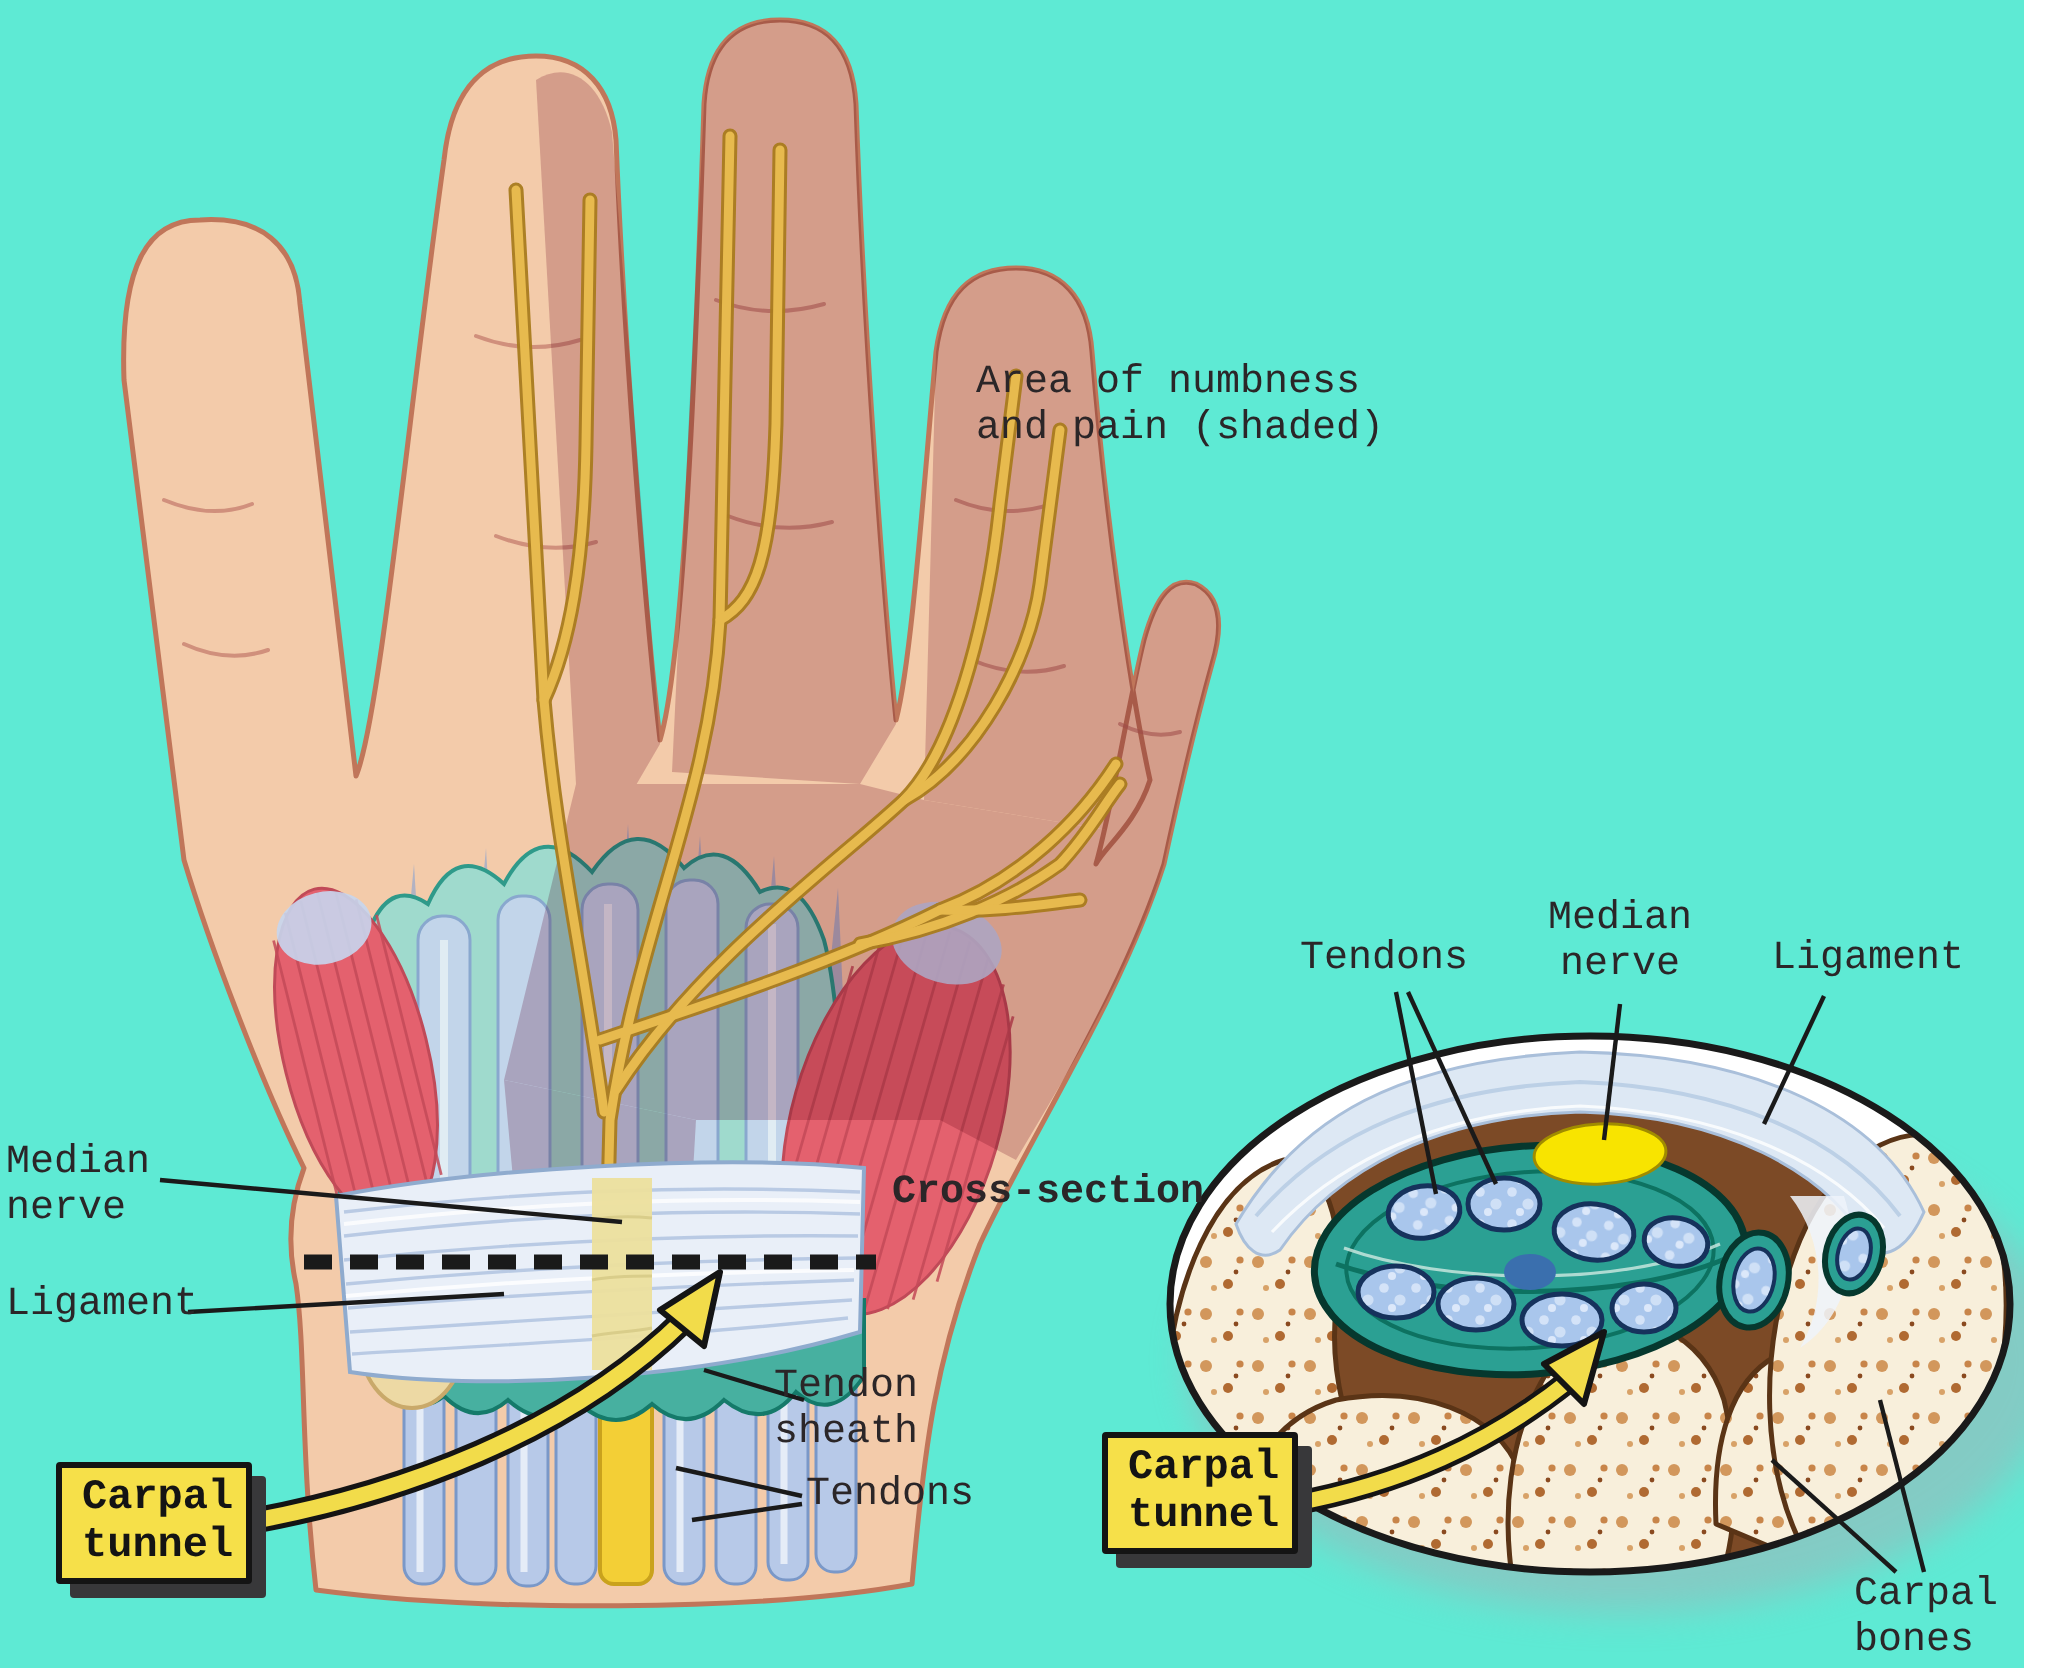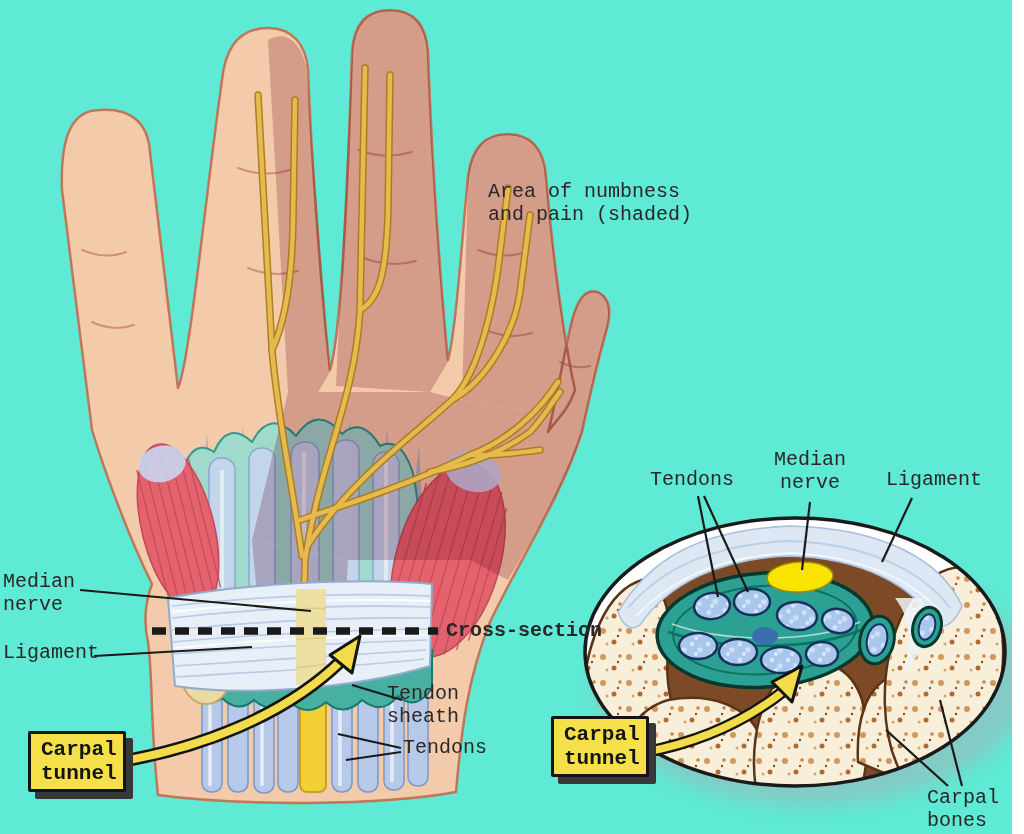--- a/index.html
+++ b/index.html
@@ -286,21 +286,21 @@
 </svg>
 
 <div class="lbl" style="left:488px;top:180px;width:220px;">Area of numbness
 and pain (shaded)</div>
 
 <div class="lbl" style="left:3px;top:570px;">Median
 nerve</div>
 
 <div class="lbl" style="left:3px;top:641px;">Ligament</div>
 
-<div class="lbl bold" style="left:446px;top:619px;">Cross-section</div>
+<div class="lbl bold" style="left:446px;top:585px;">Cross-section</div>
 
 <div class="lbl" style="left:387px;top:682px;">Tendon
 sheath</div>
 
 <div class="lbl" style="left:403px;top:736px;">Tendons</div>
 
 <div class="ct-box" style="left:28px;top:731px;width:72px;">Carpal
 tunnel</div>
 
 <div class="lbl" style="left:650px;top:468px;">Tendons</div>

